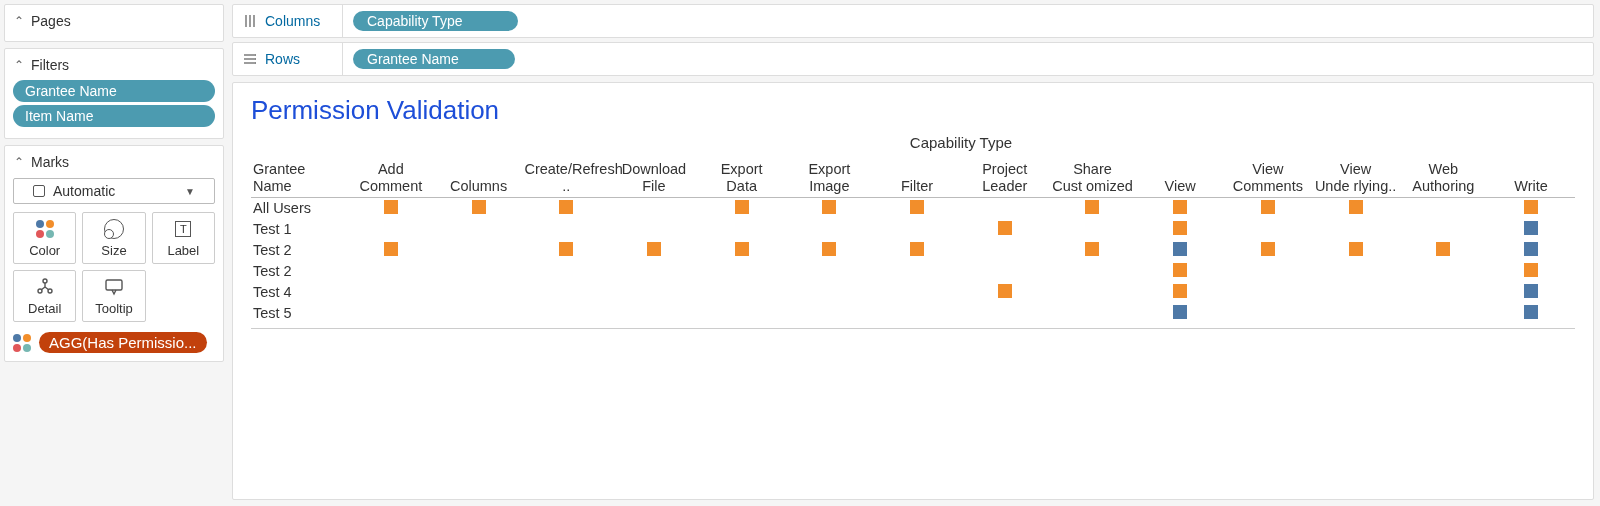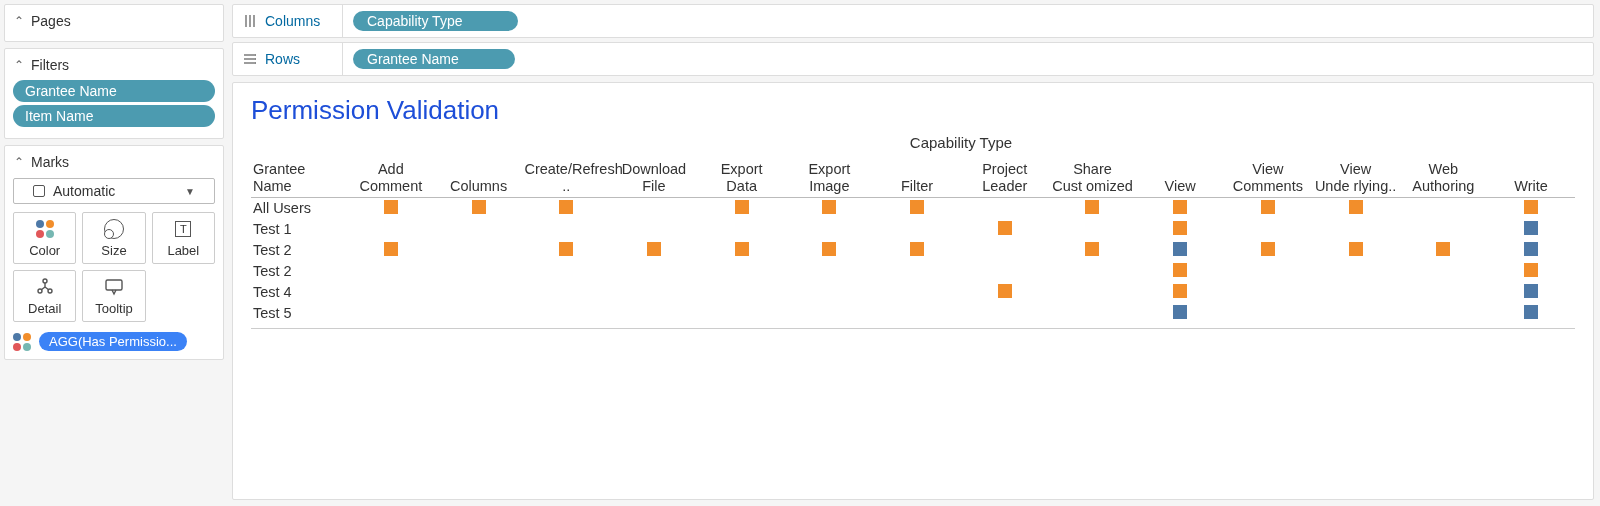--- a/index.html
+++ b/index.html
@@ -41,25 +41,25 @@
     background: #4c9bb0;
     color: #fff;
     border-radius: 14px;
     padding: 3px 12px;
     font-size: 14px;
     margin: 3px 0;
     display: block;
     cursor: pointer;
   }
   .pill-small {
-    background: #3b82f6;
+    background: #c2410c;
     color: #fff;
     border-radius: 12px;
     padding: 2px 10px;
-    font-size: 13px;
+    font-size: 15px;
     display: inline-block;
     max-width: 168px;
     overflow: hidden;
     text-overflow: ellipsis;
     white-space: nowrap;
     vertical-align: middle;
     cursor: pointer;
   }
   .marks-select {
     border: 1px solid #bbb;

